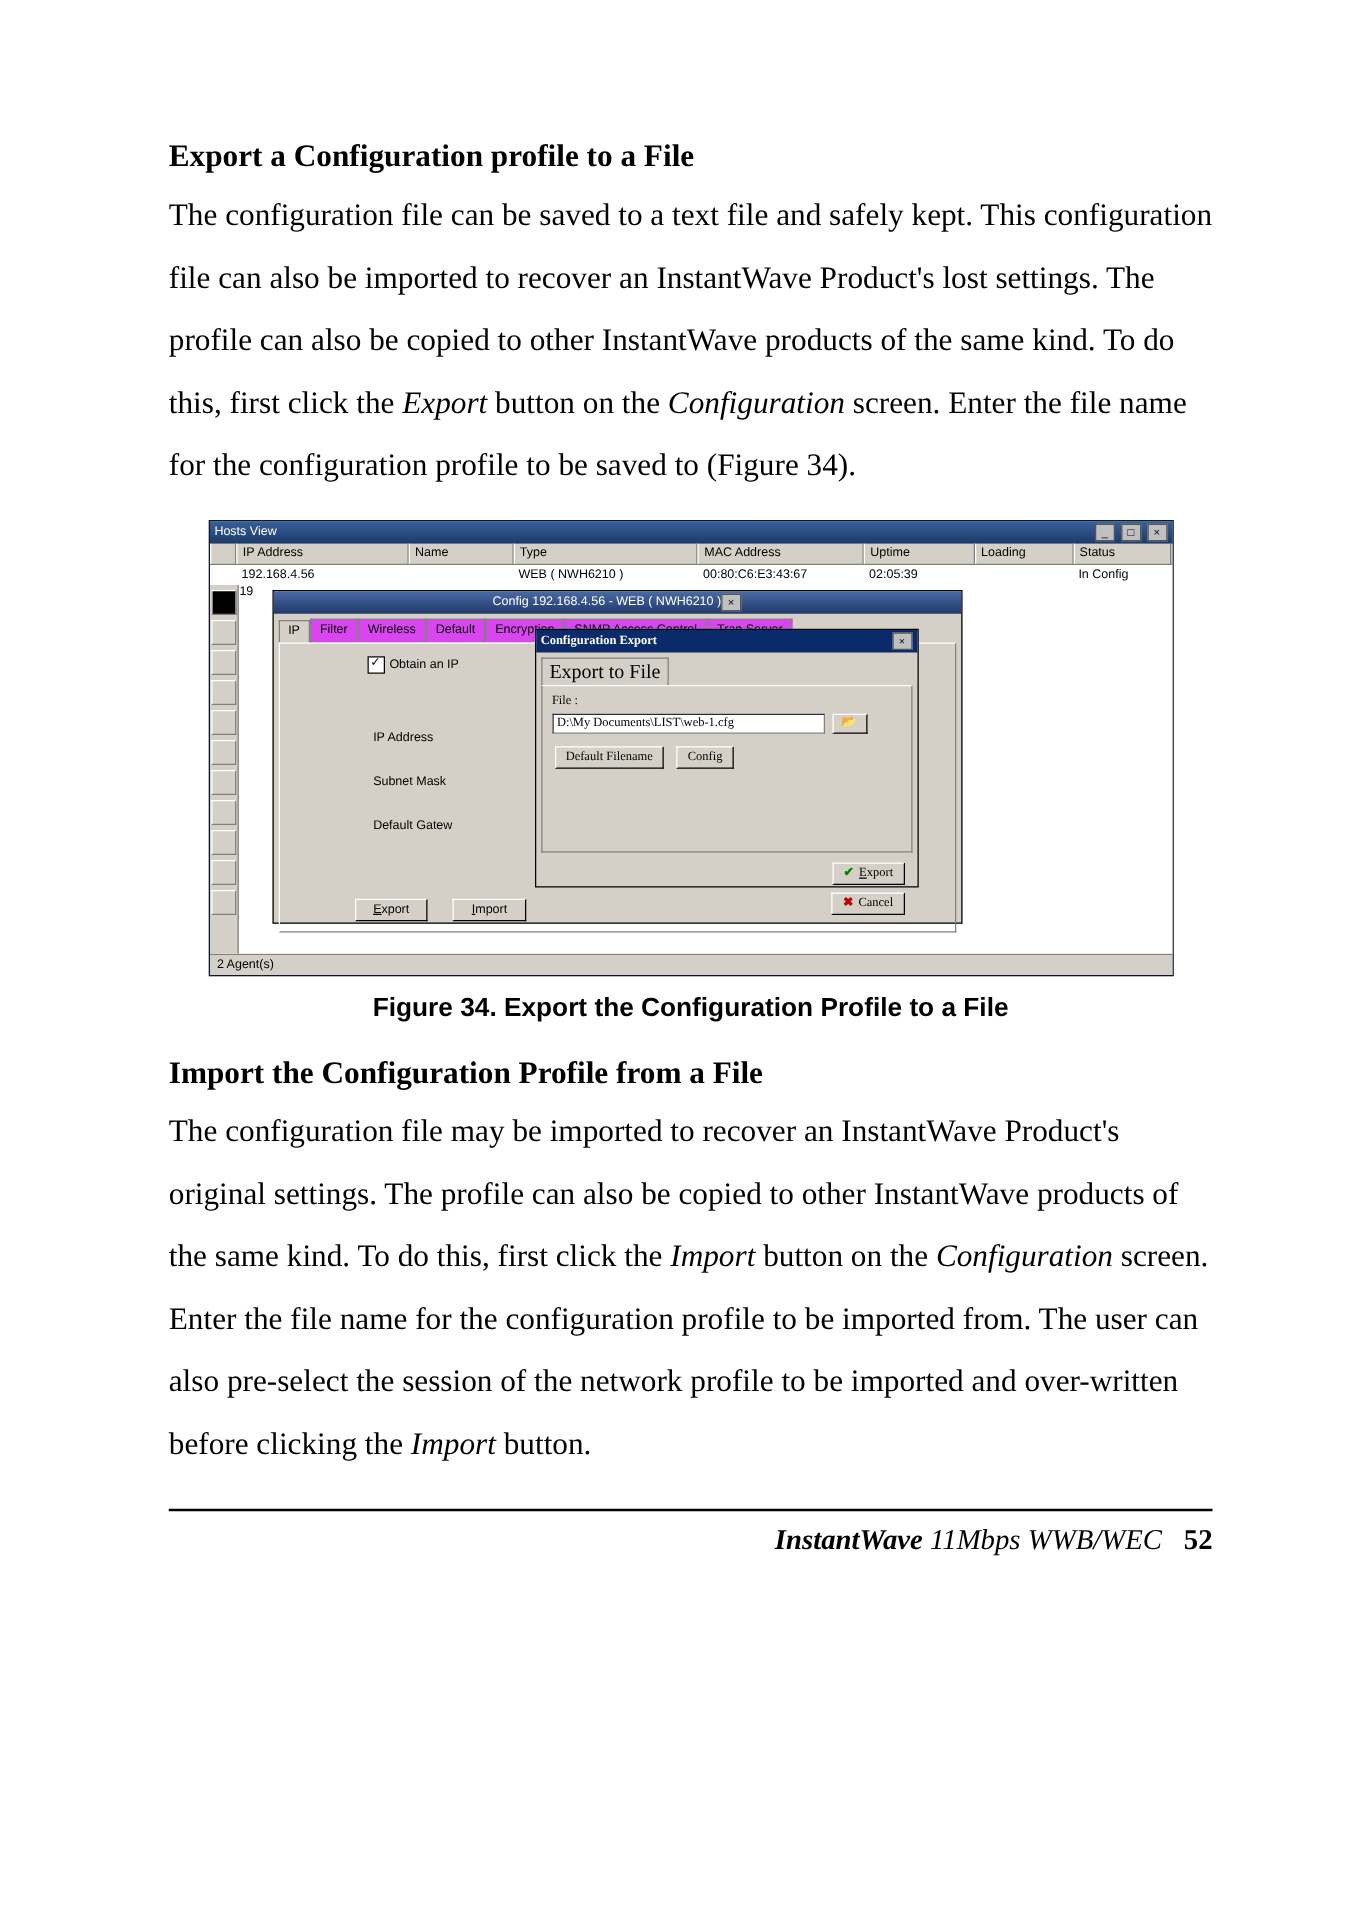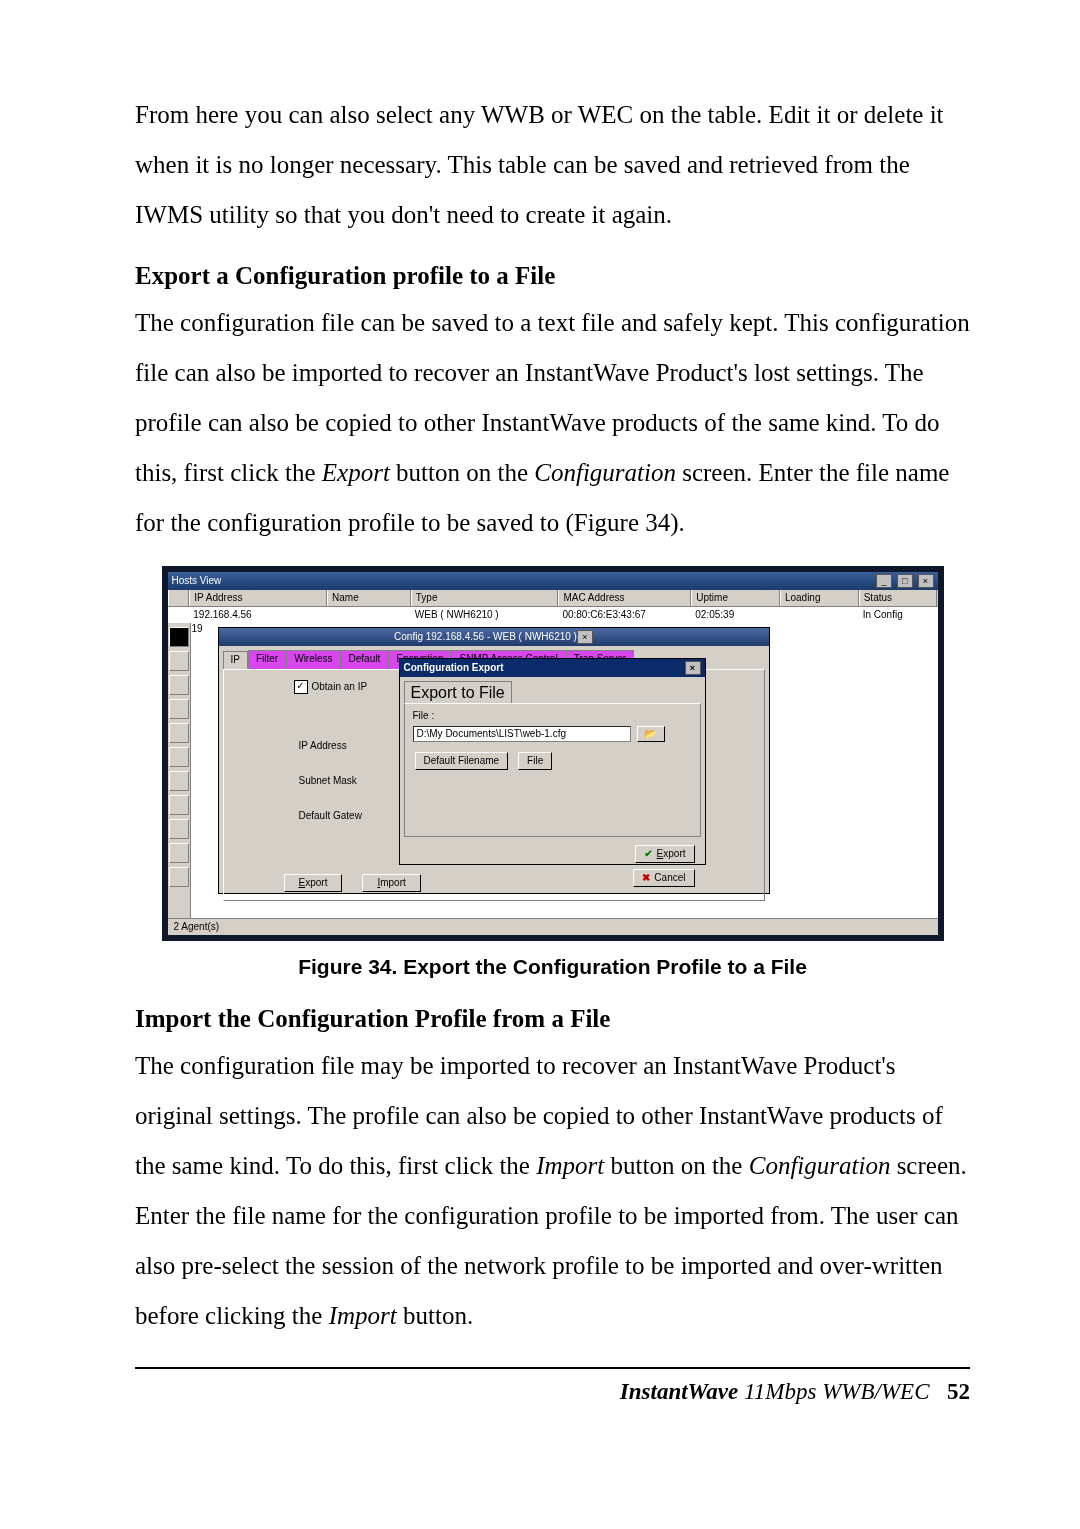--- a/index.html
+++ b/index.html
@@ -35,21 +35,21 @@
     margin: 14px 0 26px 0;
   }
 
   
   .screenshot {
     width: 770px;
     margin: 10px auto 4px auto;
     font-family: Tahoma, Arial, sans-serif;
     font-size: 10px;
     color: #000;
-    border: 6px solid #0f172a;
+    border: 1px solid #0f172a;
     background: #c0c0c0;
     position: relative;
     line-height: 1.2;
   }
   .titlebar {
     background: linear-gradient(#3a5f9a,#1a3a6a);
     color: #fff;
     padding: 2px 4px;
     display: flex;
     justify-content: space-between;
@@ -137,22 +137,22 @@
   .lbl-sub { top:105px; }
   .lbl-gw  { top:140px; }
 
   .bottom-btns { position:absolute; left:60px; bottom:8px; display:flex; gap:20px; }
   .btn3d {
     background:#d4d0c8; border:1px solid #000; border-top-color:#fff; border-left-color:#fff;
     padding:2px 14px; font-size:10px;
   }
 
   .export-dialog {
-    position:absolute; left:180px; top:30px; width:305px; height:205px;
-    background:#d4d0c8; border:1px solid #000;
+    position:absolute; left:209px; top:30px; width:305px; height:205px;
+    background:#d4d0c8; border:1px solid #000;font-family:Liberation Serif, serif;
   }
   .export-dialog .ed-title {
     background:#0a2a6a; color:#fff; padding:2px 4px; font-weight:bold;
     display:flex; justify-content:space-between; align-items:center;
   }
   .ed-title .closebtn {
     width:14px; height:12px; background:#c0c0c0; border:1px solid #555;
     text-align:center; line-height:12px; color:#000; font-size:9px;
   }
   .mini-tabs { display:flex; padding:4px 4px 0 4px; }
@@ -187,21 +187,20 @@
   }
   .footer .brand { font-style: italic; font-weight: bold; }
   .footer .model { font-style: italic; }
   .footer .pg { font-weight: normal; margin-left: 6px; }
 </style>
 </head>
 <body>
 
 <div class="page">
 
-  <p class="body-text">From here you can also select any WWB or WEC on the table. Edit it or delete it when it is no longer necessary.    This table can be saved and retrieved from the IWMS utility so that you don't need to create it again.</p>
 
   <p class="section-head">Export a Configuration profile to a File</p>
 
   <p class="body-text">
     <span>The configuration file can be saved to a text file and safely kept.    This configuration file can also be imported to recover an InstantWave Product's lost settings. The profile can also be copied to other InstantWave products of the same kind. To do this, first click the </span><span class="italic">Export</span><span> button on the </span><span class="italic">Configuration</span><span> screen. Enter the file name for the configuration profile to be saved to (Figure 34).</span>
   </p>
 
   <div class="screenshot">
     <div class="titlebar">
       <span>Hosts View</span>
@@ -289,21 +288,21 @@
             <div class="mini-tab">Export to File</div>
           </div>
           <div class="ed-body">
             <div>File :</div>
             <div style="display:flex; align-items:flex-start; gap:6px; margin-top:4px;">
               <span class="file-field">D:\My Documents\LIST\web-1.cfg</span>
               <span class="small-btn browse-btn">📂</span>
             </div>
             <div style="display:flex; gap:10px; margin-top:10px; margin-left:2px;">
               <span class="small-btn">Default Filename</span>
-              <span class="small-btn">File</span>
+              <span class="small-btn">Config</span>
             </div>
           </div>
           <div class="ed-actions">
             <span class="small-btn"><span class="chkmark">✔</span><u>E</u>xport</span>
             <span class="small-btn"><span class="xmark">✖</span><span>Cancel</span></span>
           </div>
         </div>
       </div>
     </div>
 

